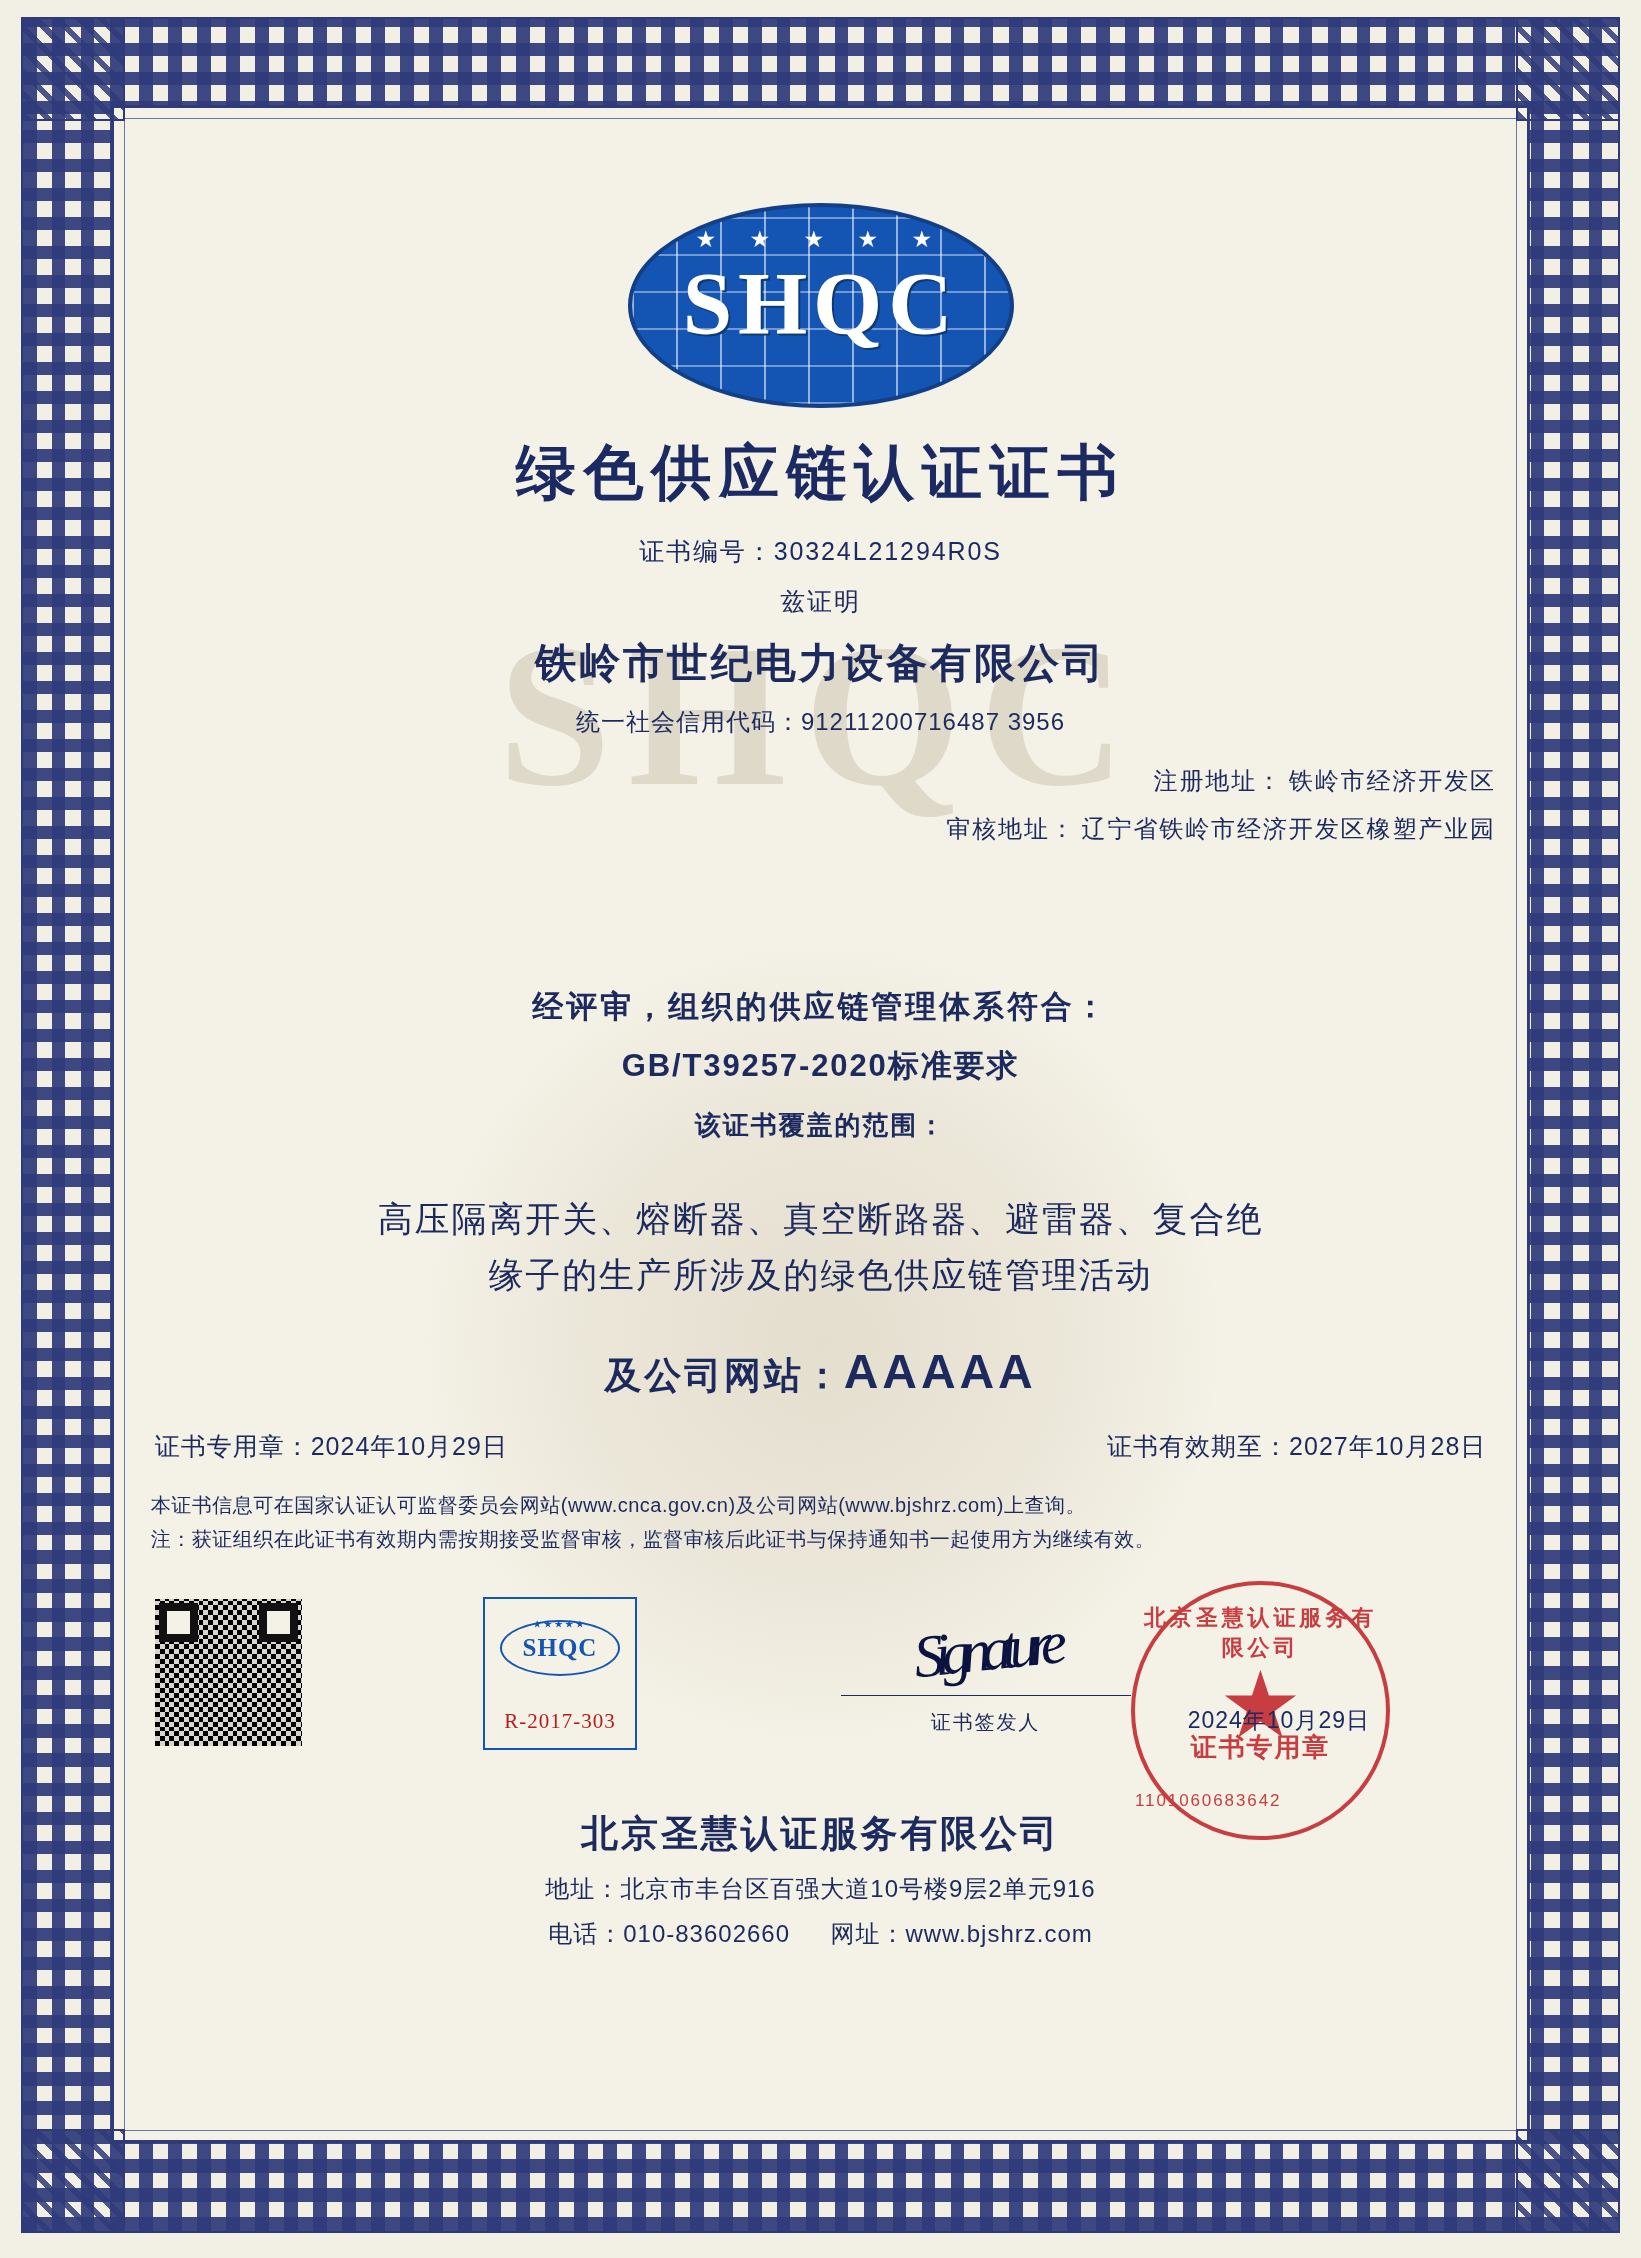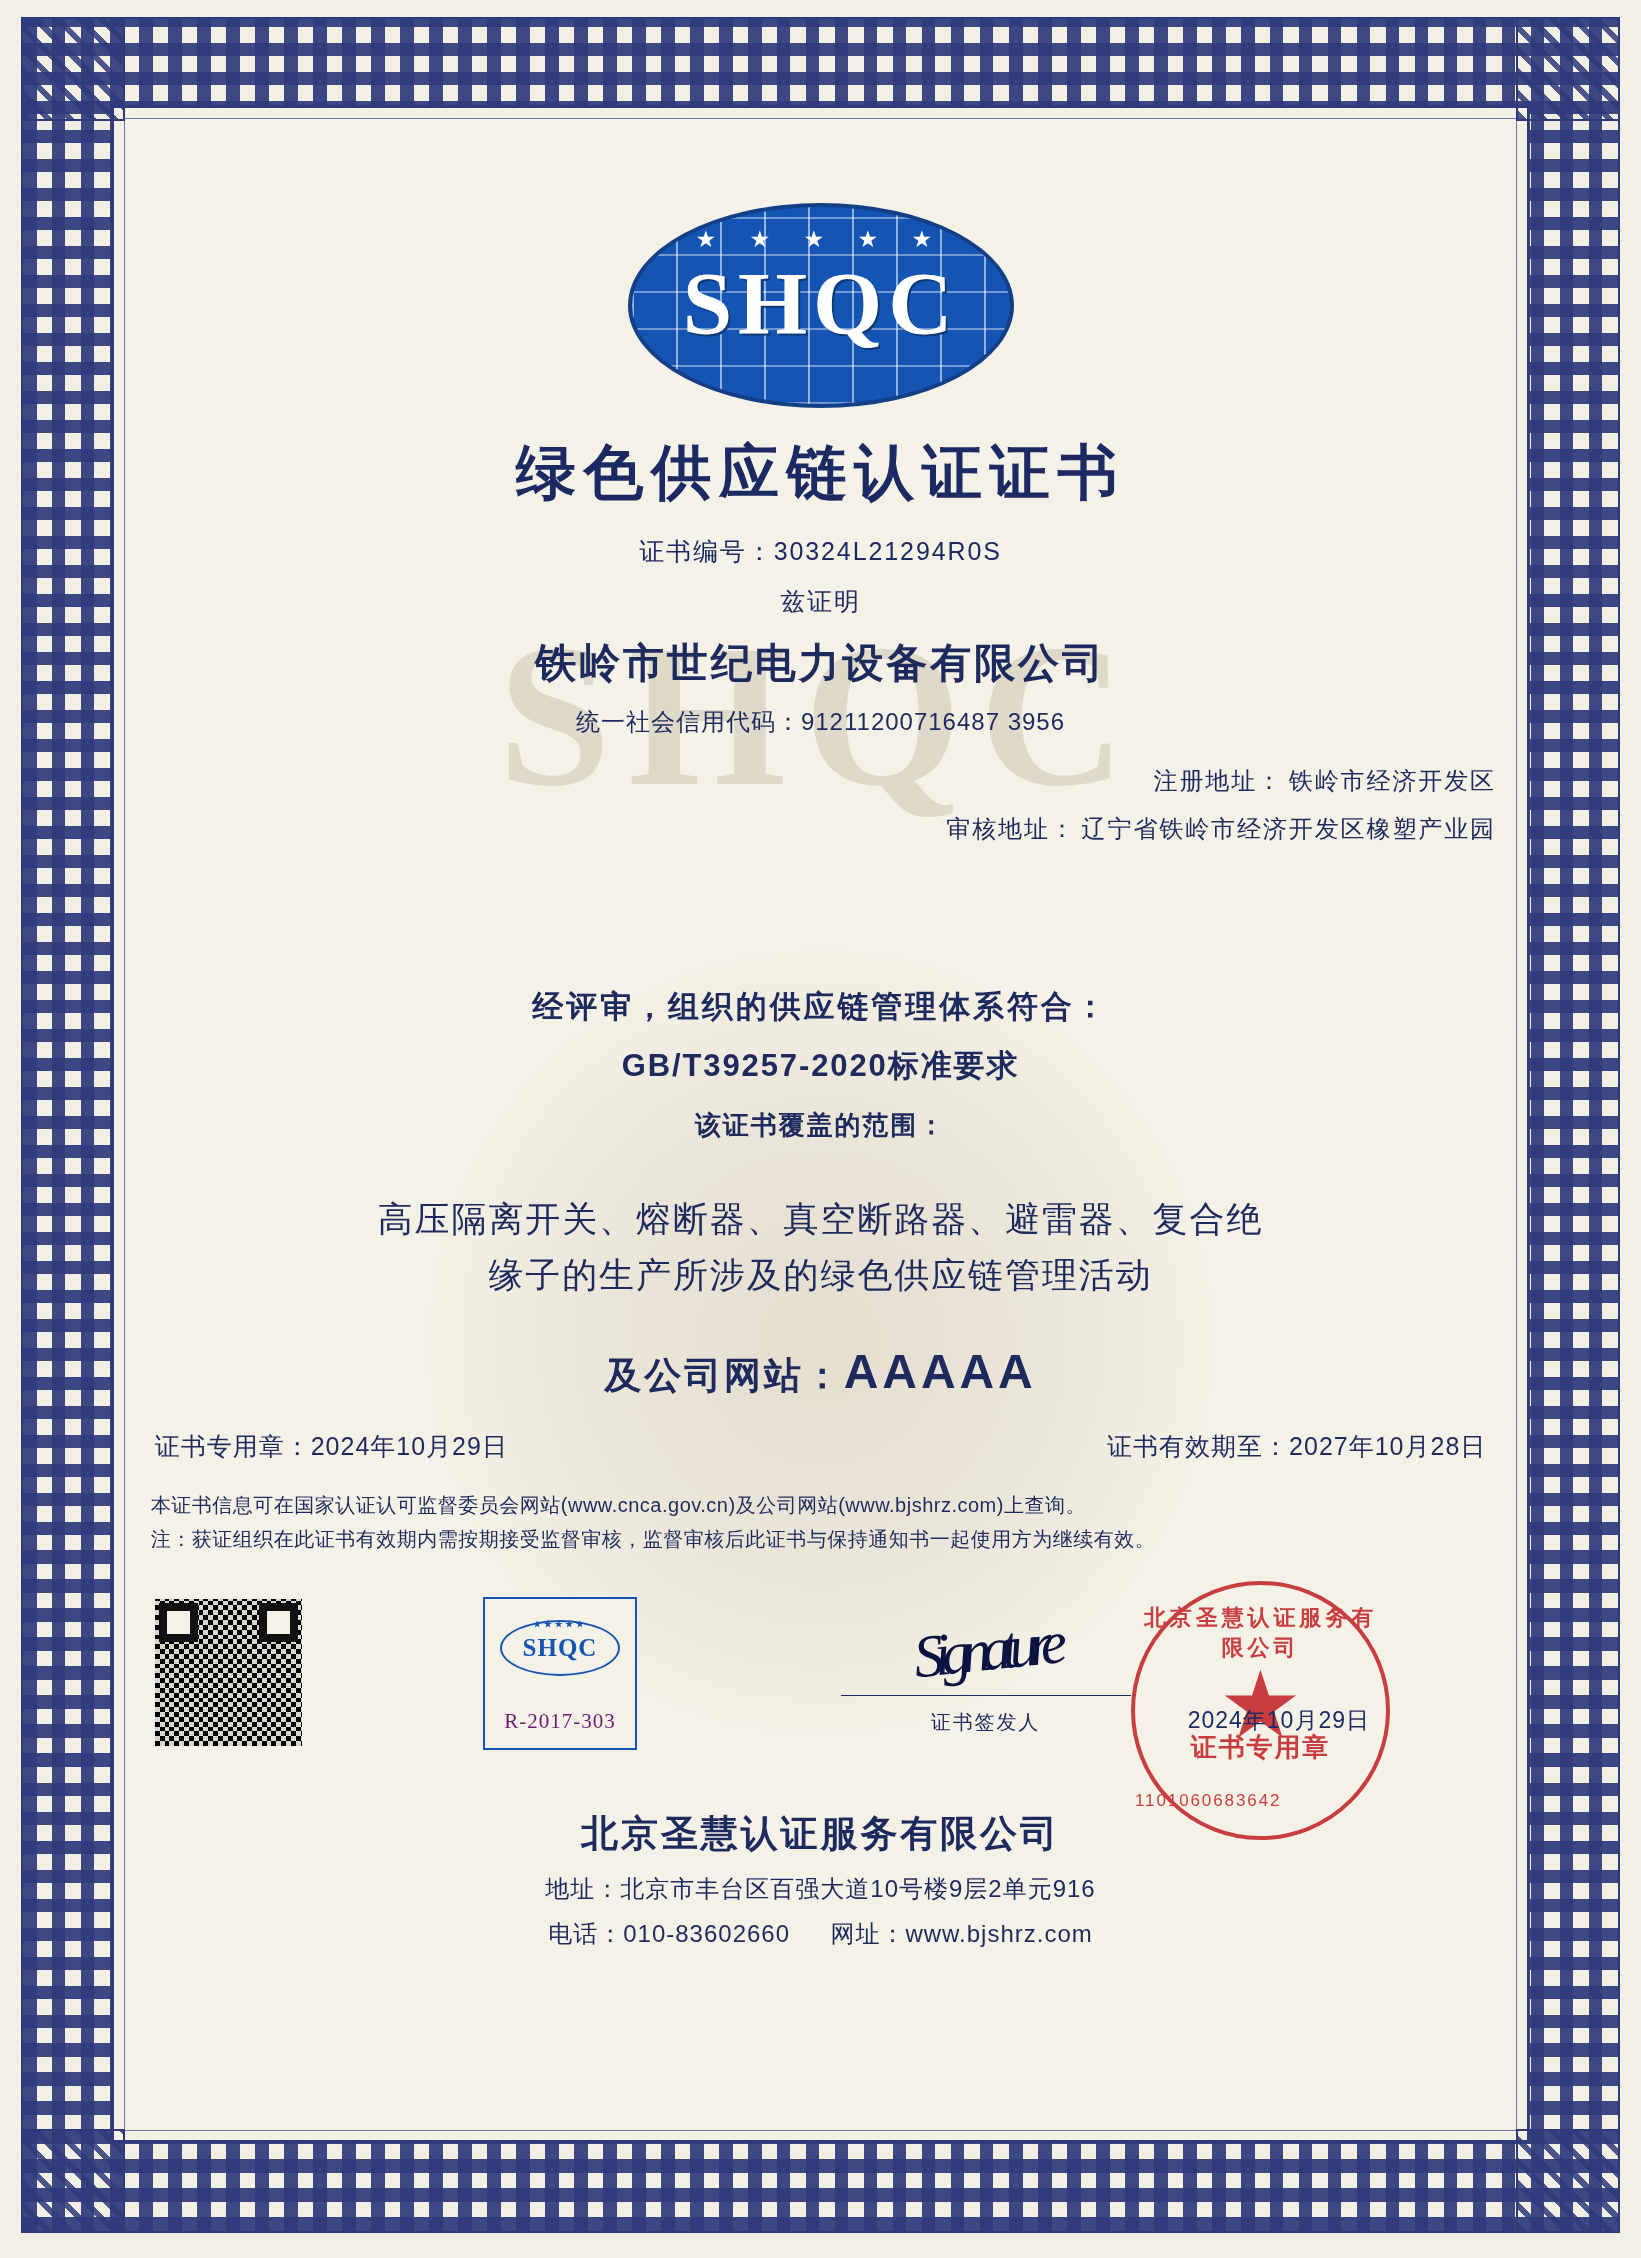--- a/index.html
+++ b/index.html
@@ -286,21 +286,21 @@
   .accred-stars {
     position: absolute;
     top: -1.9px; left: 0; right: 0;
     font-size: 8.7px;
     letter-spacing: 2.9px;
     color: #1455b4;
     line-height: 1;
   }
   .accred-code {
     margin-top: 33px;
-    color: #701a75;
+    color: #b91c1c;
     font-size: 21px;
     letter-spacing: 1px;
     font-family: "Liberation Serif", serif;
   }
   .signature-area {
     position: absolute;
     left: 686px; top: 17.4px;
     width: 309px;
     text-align: center;
   }

